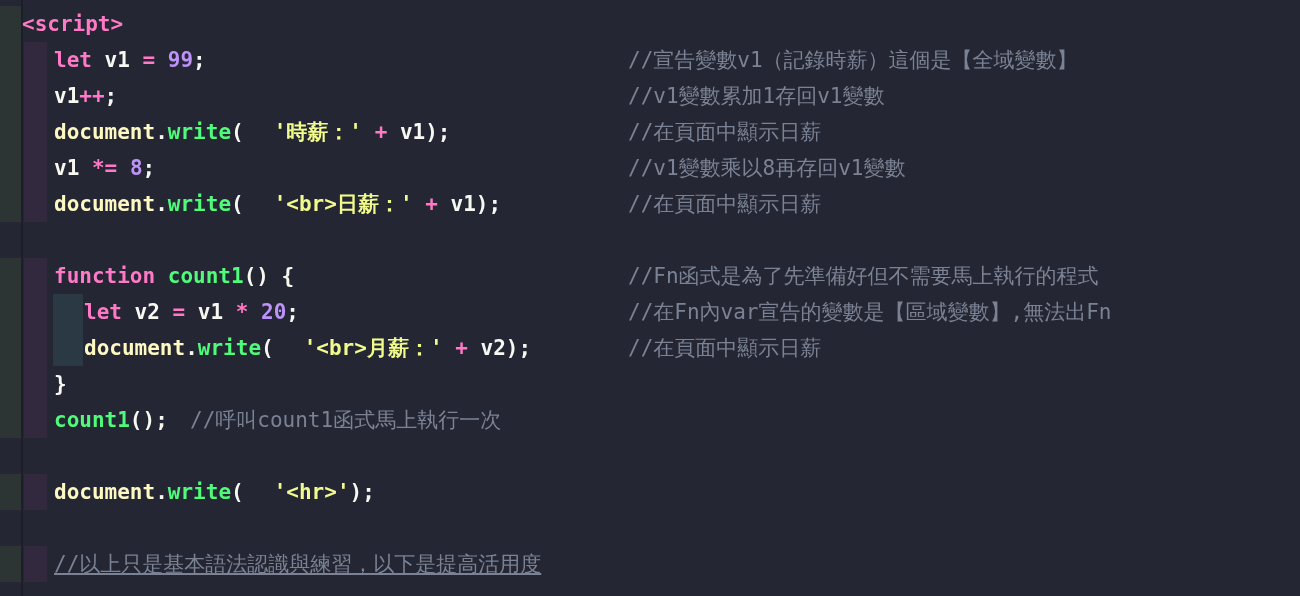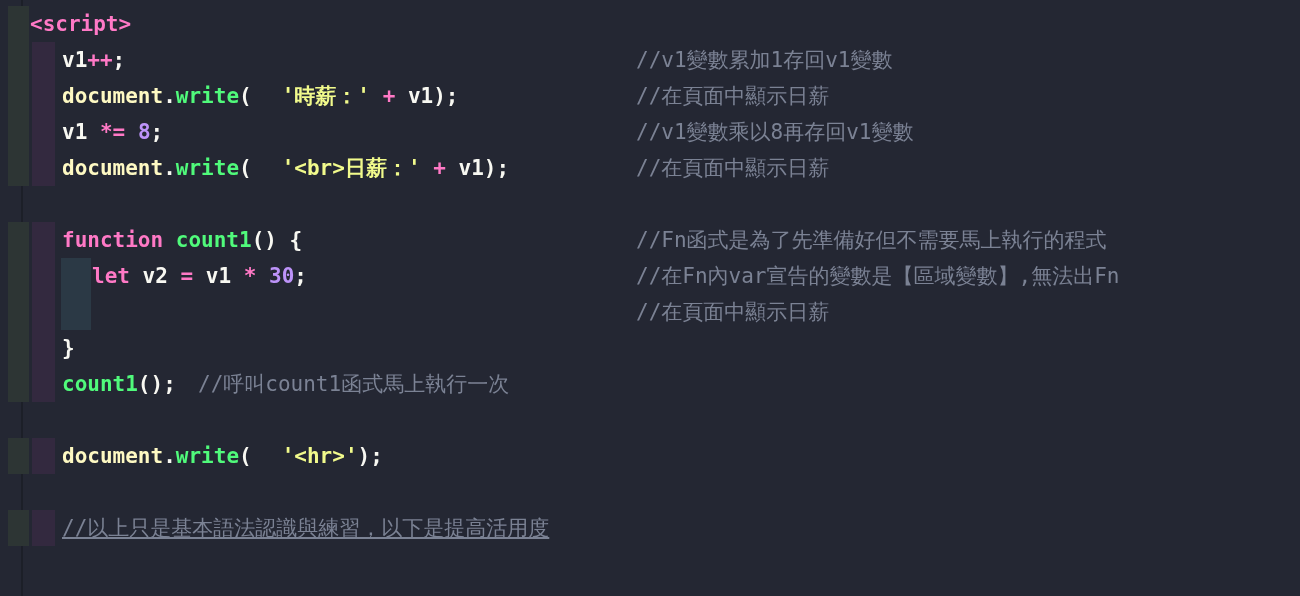--- a/index.html
+++ b/index.html
@@ -3,21 +3,21 @@
 <meta charset="utf-8">
 <style>
   html,body{margin:0;padding:0;}
   body{
     width:1300px;height:596px;overflow:hidden;
     background:#242733;
     font-family:"DejaVu Sans Mono","Liberation Mono",monospace;
   }
   .editor{position:relative;width:1300px;height:596px;}
   .gutter-line{position:absolute;left:21px;top:0;bottom:0;width:2px;background:#1c1f28;}
-  .rows{position:absolute;top:6px;left:8px;right:0;}
+  .rows{position:absolute;top:6px;left:0;right:0;}
   .row{position:relative;height:36px;line-height:36px;white-space:pre;
        font-size:21px;font-weight:bold;color:#f8f8f2;}
   .gut{position:absolute;left:0;top:0;width:21px;height:100%;background:#2d3534;}
   .ind1{position:absolute;left:24px;top:0;width:23px;height:100%;background:#33293f;}
   .ind2{position:absolute;left:53px;top:0;width:30px;height:100%;background:#2b3945;}
   .code{position:absolute;top:0;}
   .c0{left:22px;}
   .c1{left:54px;}
   .c2{left:84px;}
   .cm{position:absolute;top:0;left:628px;color:#7b8294;font-weight:normal;}
@@ -36,20 +36,26 @@
 
 <div class="editor">
   <div class="gutter-line"></div>
   <div class="rows">
 
     <div class="row">
       <span class="gut"></span>
       <span class="code c0"><span class="tk-tag">&lt;script&gt;</span></span>
     </div>
 
+    <div class="row">
+      <span class="gut"></span>
+      <span class="ind1"></span>
+      <span class="code c1"><span class="tk-kw">let </span><span class="tk-pl">v1 </span><span class="tk-kw">= </span><span class="tk-num">99</span><span class="tk-pl">;</span></span>
+      <span class="cm">//宣告變數v1（記錄時薪）這個是【全域變數】</span>
+    </div>
 
     <div class="row">
       <span class="gut"></span>
       <span class="ind1"></span>
       <span class="code c1"><span class="tk-pl">v1</span><span class="tk-kw">++</span><span class="tk-pl">;</span></span>
       <span class="cm">//v1變數累加1存回v1變數</span>
     </div>
 
     <div class="row">
       <span class="gut"></span>
@@ -78,28 +84,29 @@
       <span class="gut"></span>
       <span class="ind1"></span>
       <span class="code c1"><span class="tk-kw">function </span><span class="tk-fn">count1</span><span class="tk-pl">() {</span></span>
       <span class="cm">//Fn函式是為了先準備好但不需要馬上執行的程式</span>
     </div>
 
     <div class="row">
       <span class="gut"></span>
       <span class="ind1"></span>
       <span class="ind2"></span>
-      <span class="code c2"><span class="tk-kw">let </span><span class="tk-pl">v2 </span><span class="tk-kw">= </span><span class="tk-pl">v1 </span><span class="tk-kw">* </span><span class="tk-num">30</span><span class="tk-pl">;</span></span>
+      <span class="code c2"><span class="tk-kw">let </span><span class="tk-pl">v2 </span><span class="tk-kw">= </span><span class="tk-pl">v1 </span><span class="tk-kw">* </span><span class="tk-num">20</span><span class="tk-pl">;</span></span>
       <span class="cm">//在Fn內var宣告的變數是【區域變數】,無法出Fn</span>
     </div>
 
     <div class="row">
       <span class="gut"></span>
       <span class="ind1"></span>
       <span class="ind2"></span>
+      <span class="code c2"><span class="tk-obj">document</span><span class="tk-pl">.</span><span class="tk-fn">write</span><span class="tk-pl">(</span><span class="tk-str">'&lt;br&gt;月薪：'</span><span class="tk-kw"> + </span><span class="tk-pl">v2);</span></span>
       <span class="cm">//在頁面中顯示日薪</span>
     </div>
 
     <div class="row">
       <span class="gut"></span>
       <span class="ind1"></span>
       <span class="code c1"><span class="tk-pl">}</span></span>
     </div>
 
     <div class="row">

